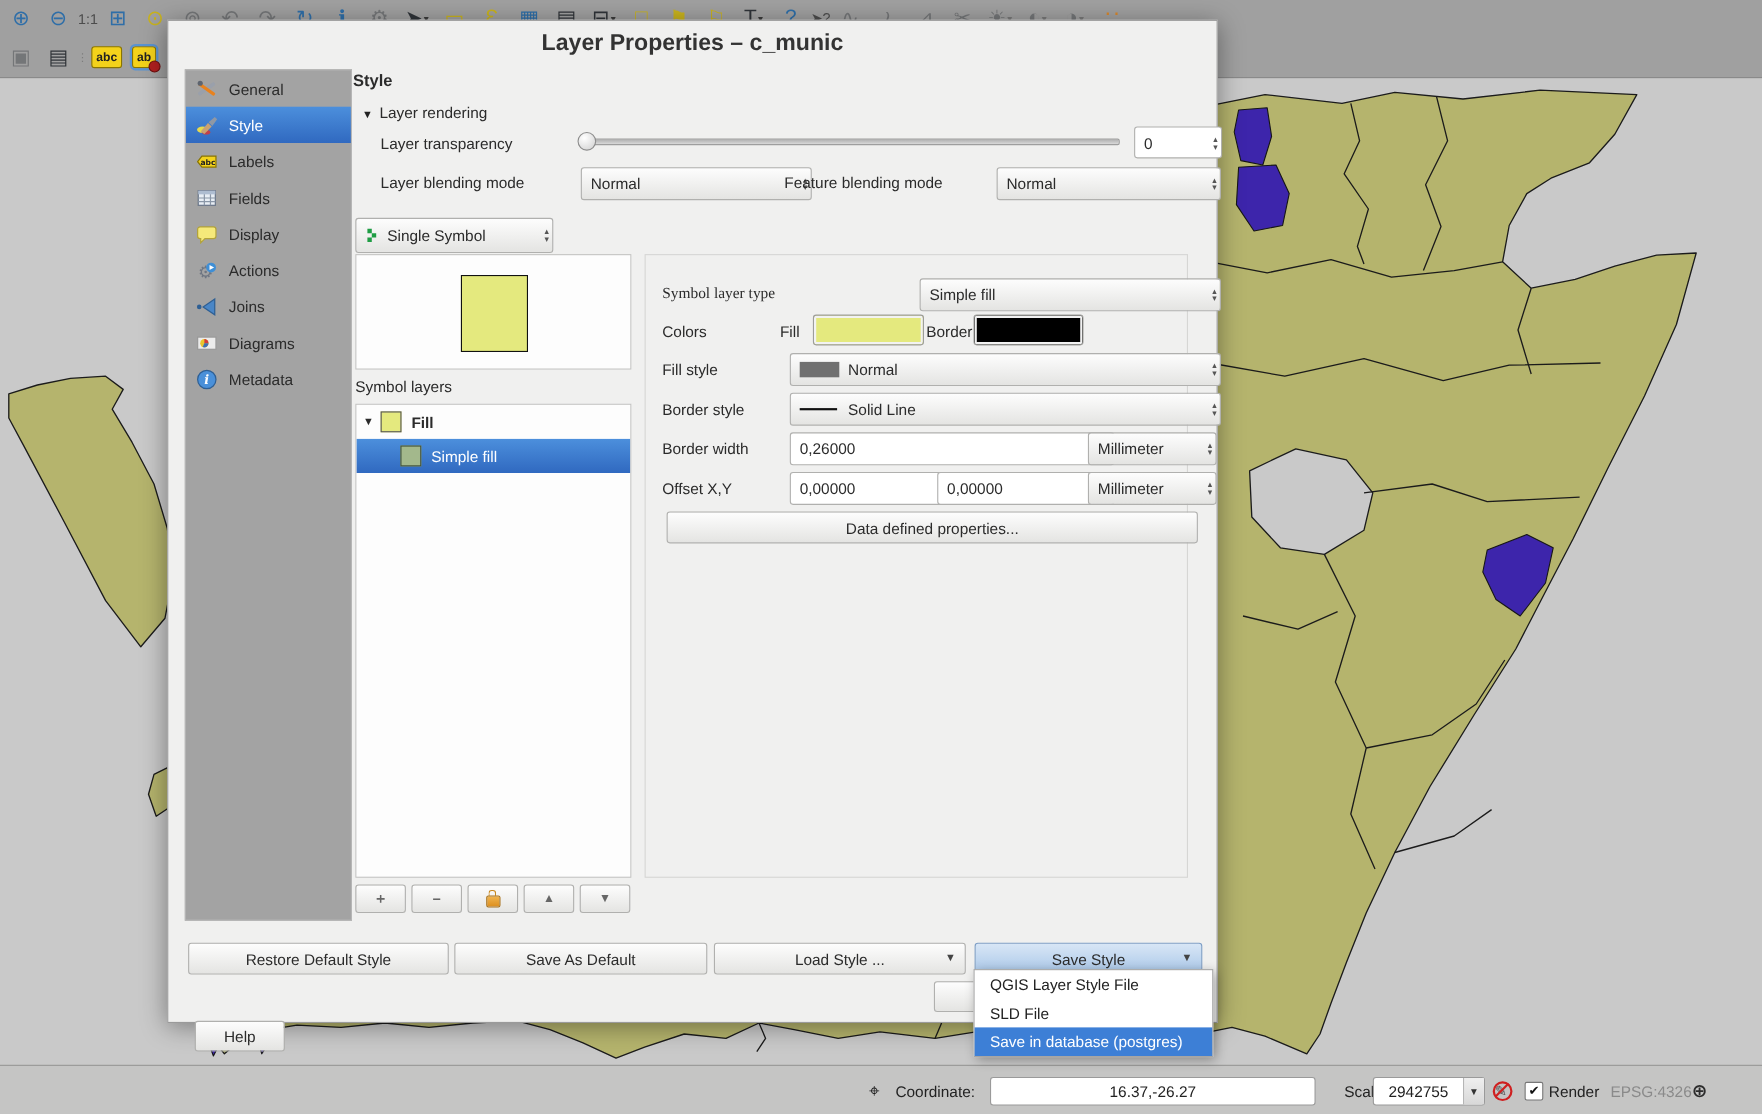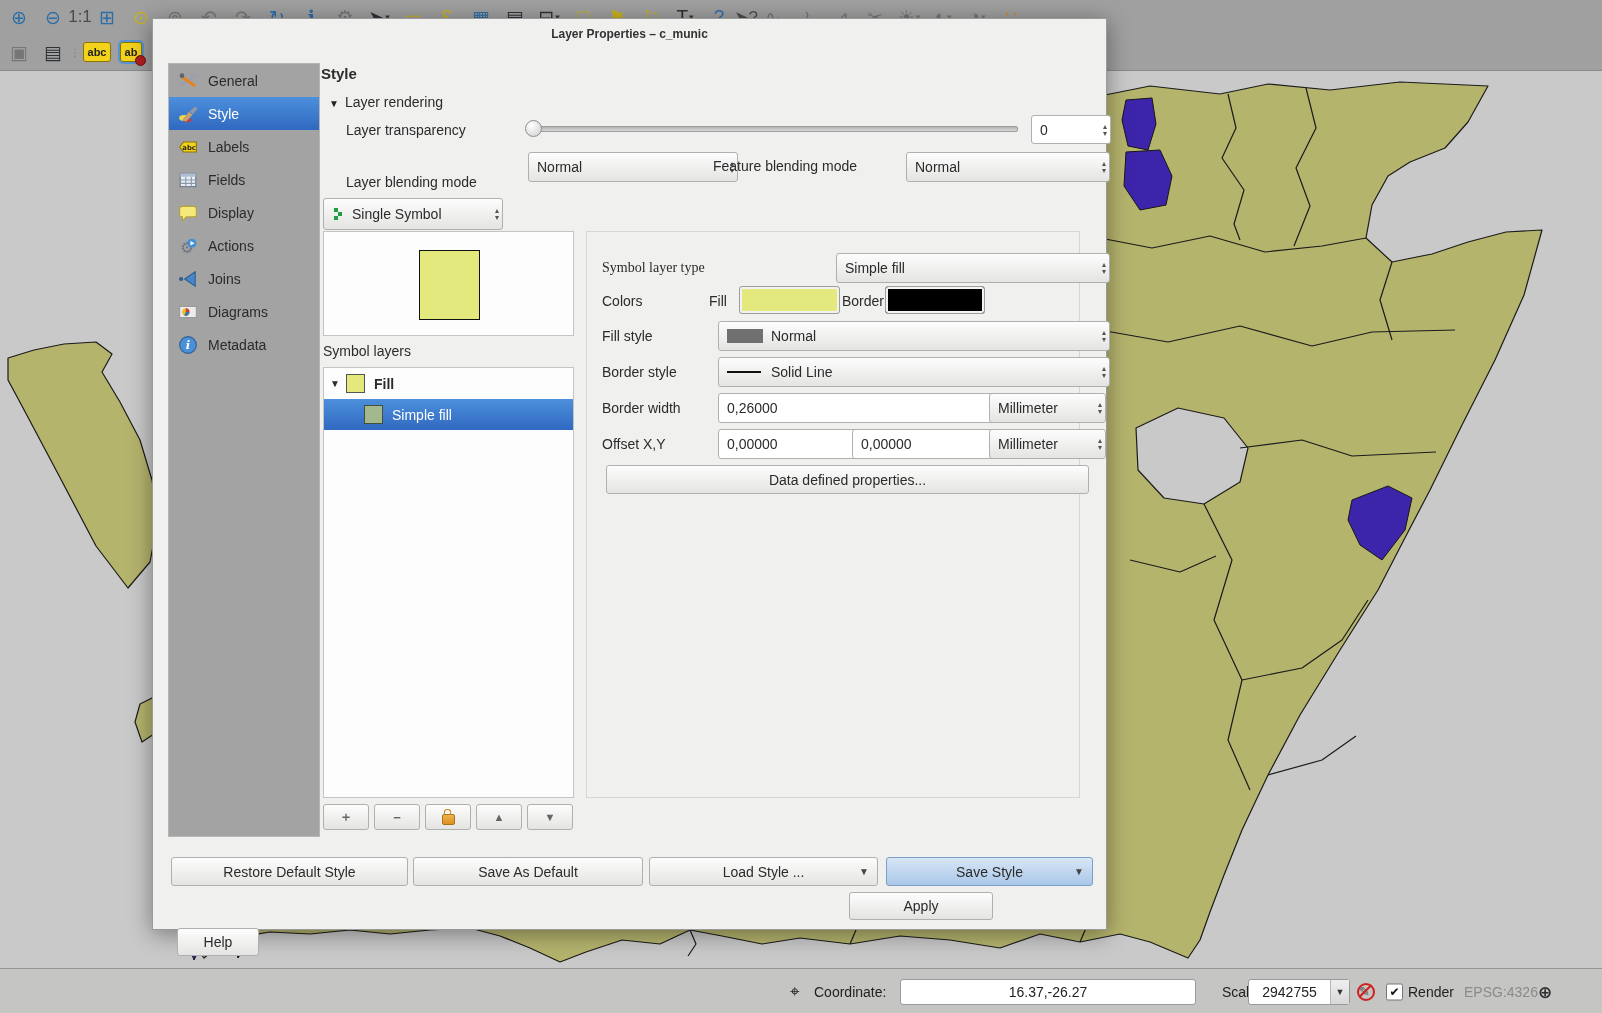--- a/index.html
+++ b/index.html
@@ -7,21 +7,21 @@
        font-family:"Liberation Sans","DejaVu Sans",sans-serif;font-size:14px;color:#2b2b2b;
        background:var(--sea,#c9c9c9);}
   
   #toolbar{position:absolute;left:0;top:0;width:1602px;height:70px;background:#a0a0a0;
            border-bottom:1px solid #8a8a8a;z-index:1;}
   .tb-row{position:absolute;left:0;display:flex;align-items:center;gap:4px;}
   #toolbar-row1{top:2px;left:4px;}
   #toolbar-row2{top:37px;left:4px;}
   .tb-btn{width:30px;height:30px;display:flex;align-items:center;justify-content:center;
           border-radius:3px;color:#2f3338;font-size:19px;position:relative;flex:none;}
-  .tb-btn.small{width:16px;font-size:17px;color:#4c4c4c;}
+  .tb-btn.small{width:16px;font-size:13px;color:#4c4c4c;}
   .tb-btn.disabled{opacity:.38;}
   .tb-btn .dd{font-size:9px;color:#3c3c3c;margin-left:1px;}
   .tb-btn.blue{color:#2e6ea8;} .tb-btn.yellow{color:#c9b31d;} .tb-btn.orange{color:#d8862a;}
   .tb-sep{width:6px;height:26px;display:flex;align-items:center;justify-content:center;
           color:#7c7c7c;font-size:10px;flex:none;}
   .chip{height:18px;padding:0 4px;background:#f3d21b;border:1px solid #8a7500;border-radius:3px;
         font-size:11px;font-weight:bold;color:#222;display:flex;align-items:center;position:relative;flex:none;}
   .chip.active{outline:2px solid #5a93d2;}
   .chip .pin{position:absolute;right:-5px;bottom:-5px;width:9px;height:9px;border-radius:50%;
              background:#b01f1f;border:1px solid #6d0f0f;}
@@ -29,21 +29,21 @@
   #map{position:absolute;left:0;top:70px;width:1602px;height:898px;z-index:0;}
   #map svg{display:block;}
   .land{fill:var(--land);stroke:#1b1b1b;stroke-width:1.2;stroke-linejoin:round;}
   .sea-patch{fill:var(--sea);stroke:#1b1b1b;stroke-width:1.2;stroke-linejoin:round;}
   .sel{fill:var(--selection);stroke:#161616;stroke-width:1;stroke-linejoin:round;}
   .border-line{fill:none;stroke:#1b1b1b;stroke-width:1.2;stroke-linejoin:round;}
   
   #dialog{position:absolute;left:152px;top:18px;width:953px;height:910px;background:#f0f0ef;
           border:1px solid #9a9a9a;box-shadow:0 4px 22px rgba(0,0,0,.4);z-index:5;}
   #dlg-title{position:absolute;left:0;top:8px;width:100%;text-align:center;font-weight:bold;
-             font-size:12px;color:#333;}
+             font-size:21px;color:#333;}
   
   #sidebar{position:absolute;left:15px;top:44px;width:150px;height:772px;background:#a3a3a3;
            border:1px solid #b6b6b6;overflow:hidden;}
   .sb-item{height:33px;display:flex;align-items:center;gap:9px;padding-left:8px;cursor:default;}
   .sb-item .sb-ico{width:22px;height:22px;flex:none;display:flex;align-items:center;justify-content:center;}
   .sb-item .sb-ico svg{width:20px;height:20px;}
   .sb-item.selected{background:linear-gradient(#4c8fdc,#3069c0);color:#fff;}
   
   .lbl{position:absolute;white-space:nowrap;}
   .btn,.combo,.spinbox{position:absolute;background:linear-gradient(#fdfdfd,#e4e4e2);
@@ -376,21 +376,21 @@
     <div class="slider-track" style="left:376px;top:107px;width:487px;"></div>
     <div class="slider-handle" style="left:372px;top:101px;"></div>
     <div class="spinbox" style="left:878px;top:96px;width:48px;height:27px;">
       <span>0</span>
       <span class="spin">
           <span>▴</span>
           <span>▾</span>
         </span>
     </div>
 
-    <div class="lbl" style="left:193px;top:155px;">Layer blending mode</div>
+    <div class="lbl" style="left:193px;top:139px;">Layer blending mode</div>
     <div class="combo" style="left:375px;top:133px;width:178px;height:28px;">
       <span>Normal</span>
       <span class="spin">
           <span>▴</span>
           <span>▾</span>
         </span>
     </div>
     <div class="lbl" style="left:560px;top:139px;">Feature blending mode</div>
     <div class="combo" style="left:753px;top:133px;width:172px;height:28px;">
       <span>Normal</span>
@@ -544,20 +544,25 @@
     </div>
 
     <div class="btn" style="left:24px;top:873px;width:80px;height:26px;margin-top:36px;">
       <span>Help</span>
     </div>
     <div class="btn" style="left:696px;top:873px;width:142px;height:26px;">
       <span>Apply</span>
     </div>
   </div>
 
+  <div id="save-menu">
+      <div class="menu-item">QGIS Layer Style File</div>
+      <div class="menu-item">SLD File</div>
+      <div class="menu-item active">Save in database (postgres)</div>
+    </div>
 
   <div id="statusbar">
     <span class="abs" style="left:790px;font-size:17px;color:#1c1c1c;">⌖</span>
     <span class="abs" style="left:814px;">Coordinate:</span>
     <span class="abs" id="coord-box">16.37,-26.27</span>
     <span class="abs" style="left:1222px;">Scale</span>
     <span class="abs" id="scale-box">
       <span class="val">2942755</span>
       <span class="dd">▼</span>
     </span>

